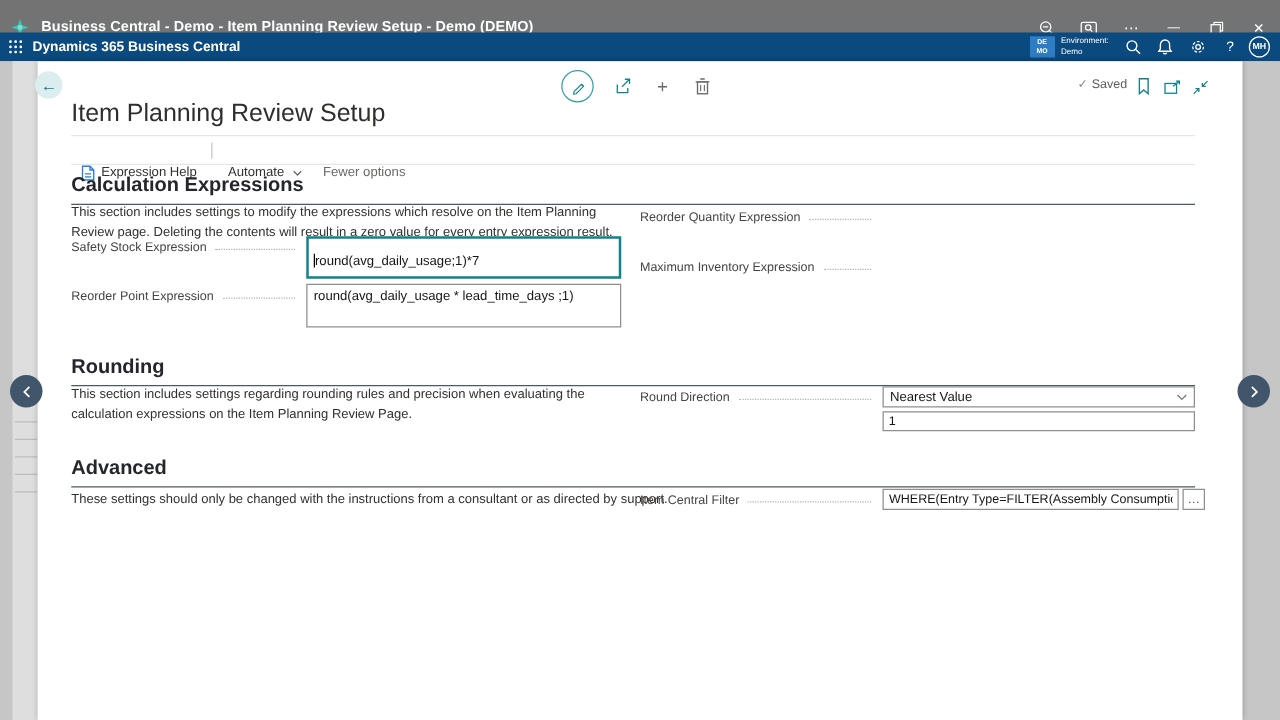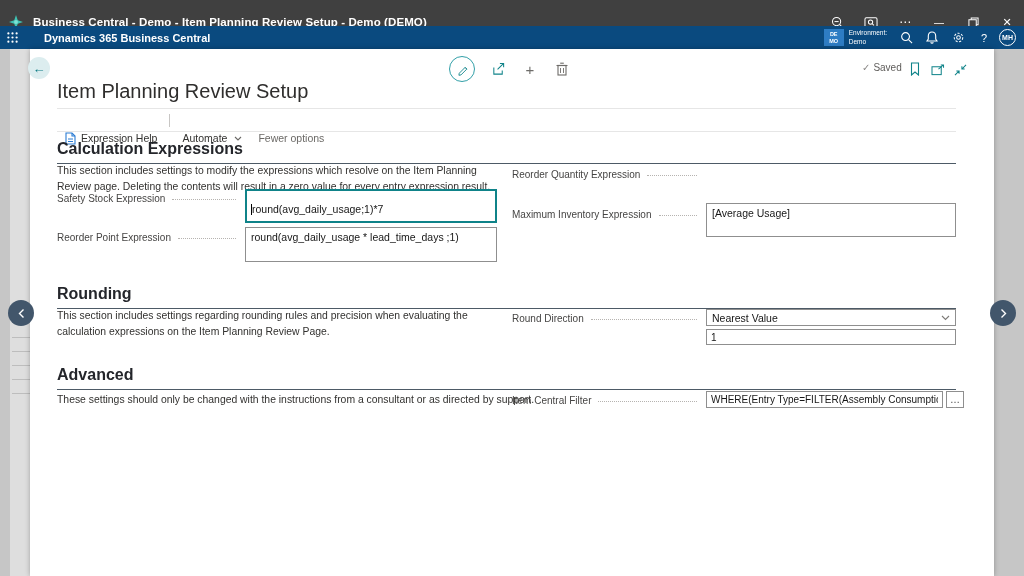--- a/index.html
+++ b/index.html
@@ -1,34 +1,34 @@
 <!DOCTYPE html>
 <html><head>
 <meta charset="utf-8">
 <style>
   * { box-sizing: border-box; margin: 0; padding: 0; }
   html,body { width:1024px; height:576px; overflow:hidden; }
   body { font-family: "Liberation Sans", "DejaVu Sans", sans-serif; background:#c9c9c9; }
   #stage { position:relative; width:1024px; height:576px; overflow:hidden; }
 
   
-  .titlebar { position:absolute; left:0; top:0; width:1024px; height:44px; background:#404040;
+  .titlebar { position:absolute; left:0; top:0; width:1024px; height:44px; background:#737373;
               display:flex; align-items:center; color:#fff; }
   .titlebar .appicon { width:14px; height:14px; margin:0 10px 0 9px; }
   .titlebar .wtitle { font-size:11.5px; font-weight:bold; letter-spacing:.1px; }
   .titlebar .spacer { flex:1; }
   .winbtn { width:34px; height:26px; display:flex; align-items:center; justify-content:center;
             color:#fff; font-size:12px; }
   .winbtn svg { display:block; }
 
   
   .appbar { position:absolute; left:0; top:26px; width:1024px; height:23px; background:#0a4a7f;
             display:flex; align-items:center; color:#fff; }
   .appbar .waffle { width:24px; height:23px; display:flex; align-items:center; justify-content:center; }
-  .appbar .product { font-size:11px; font-weight:bold; margin-left:20px; }
+  .appbar .product { font-size:11px; font-weight:bold; margin-left:2px; }
   .appbar .spacer { flex:1; }
   .envbadge { width:20px; height:17px; background:#2e7cc3; display:flex; flex-direction:column;
               align-items:center; justify-content:center; font-size:5.5px; font-weight:bold; line-height:1.2; }
   .envtext { font-size:6.5px; line-height:1.25; margin-left:5px; margin-right:6px; }
   .appbtn { width:26px; height:23px; display:flex; align-items:center; justify-content:center; font-size:11px; }
   .avatar { width:17px; height:17px; border:1px solid #fff; border-radius:50%; display:flex;
             align-items:center; justify-content:center; font-size:7px; font-weight:bold; margin:0 8px 0 2px; }
 
   
   .strip-left  { position:absolute; left:0; top:49px; width:30px; height:527px; background:#c6c6c6; }
@@ -304,23 +304,20 @@
 
   <div class="frow" style="left:512px; top:167px; width:192px">
     <span class="flabel">Reorder Quantity Expression</span>
     <span class="leader"></span>
   </div>
 
   <div class="frow" style="left:512px; top:207px; width:192px">
     <span class="flabel">Maximum Inventory Expression</span>
     <span class="leader"></span>
   </div>
-  <div class="exprbox" style="left:706px; top:203px; width:250px; height:34px">
-    <span>[Average Usage]</span>
-  </div>
 
   <div class="section-heading" style="top:285px">Rounding</div>
   <div class="section-desc" style="top:308px">This section includes settings regarding rounding rules and precision when evaluating the calculation expressions on the Item Planning Review Page.</div>
 
   <div class="frow" style="left:512px; top:311px; width:192px">
     <span class="flabel">Round Direction</span>
     <span class="leader"></span>
   </div>
   <div class="selectbox" style="left:706px; top:309px; width:250px; height:17px">
     <span class="val">Nearest Value</span>

